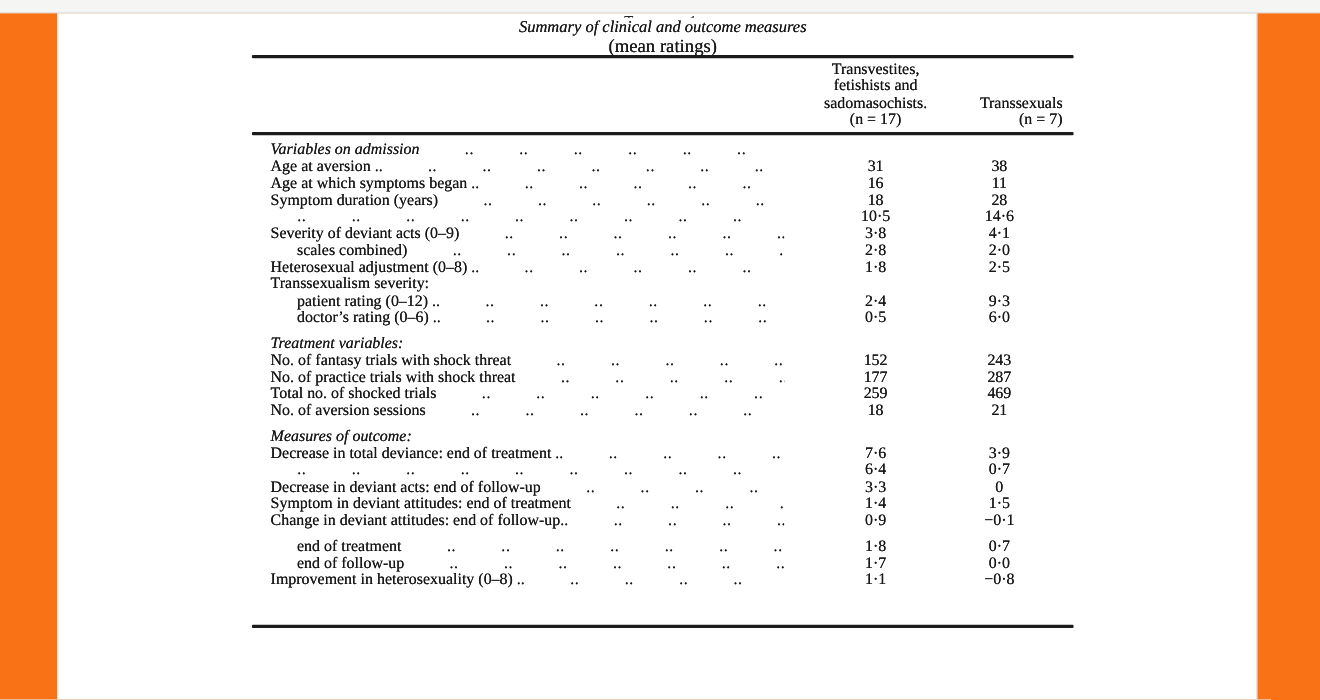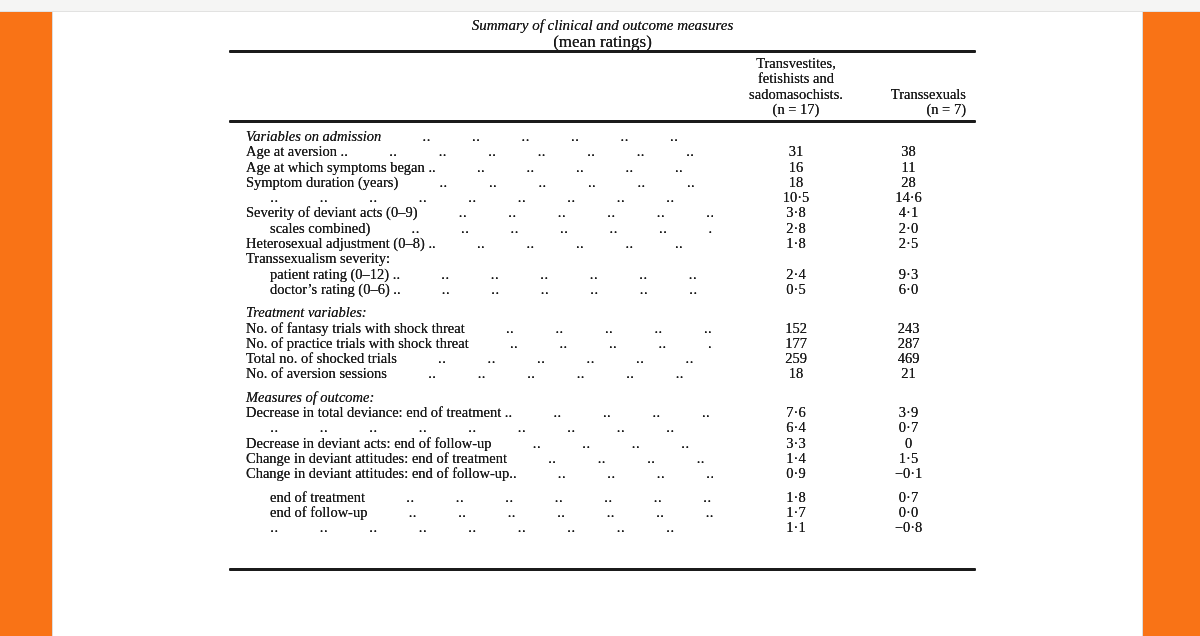--- a/index.html
+++ b/index.html
@@ -233,21 +233,21 @@
               <span class="v c1">6·4</span>
               <span class="v c2">0·7</span>
             </div>
             <div class="row">
               <span class="lab">Decrease in deviant acts: end of follow-up</span>
               <span class="lead">&nbsp;&nbsp;&nbsp;&nbsp;&nbsp;&nbsp;&nbsp;&nbsp;&nbsp;&nbsp;..&nbsp;&nbsp;&nbsp;&nbsp;&nbsp;&nbsp;&nbsp;&nbsp;&nbsp;&nbsp;..&nbsp;&nbsp;&nbsp;&nbsp;&nbsp;&nbsp;&nbsp;&nbsp;&nbsp;&nbsp;..&nbsp;&nbsp;&nbsp;&nbsp;&nbsp;&nbsp;&nbsp;&nbsp;&nbsp;&nbsp;..&nbsp;&nbsp;&nbsp;&nbsp;&nbsp;&nbsp;&nbsp;&nbsp;&nbsp;&nbsp;..&nbsp;&nbsp;&nbsp;&nbsp;&nbsp;&nbsp;&nbsp;&nbsp;&nbsp;&nbsp;..&nbsp;&nbsp;&nbsp;&nbsp;&nbsp;&nbsp;&nbsp;&nbsp;&nbsp;&nbsp;..&nbsp;&nbsp;&nbsp;&nbsp;&nbsp;&nbsp;&nbsp;&nbsp;&nbsp;&nbsp;..&nbsp;&nbsp;&nbsp;&nbsp;&nbsp;&nbsp;&nbsp;&nbsp;&nbsp;&nbsp;..&nbsp;&nbsp;&nbsp;&nbsp;&nbsp;&nbsp;&nbsp;&nbsp;&nbsp;&nbsp;..&nbsp;&nbsp;&nbsp;&nbsp;&nbsp;&nbsp;&nbsp;&nbsp;&nbsp;&nbsp;..&nbsp;&nbsp;&nbsp;&nbsp;&nbsp;&nbsp;&nbsp;&nbsp;&nbsp;&nbsp;..&nbsp;&nbsp;&nbsp;&nbsp;&nbsp;&nbsp;&nbsp;&nbsp;&nbsp;&nbsp;..&nbsp;&nbsp;&nbsp;&nbsp;&nbsp;&nbsp;&nbsp;&nbsp;&nbsp;&nbsp;..&nbsp;&nbsp;&nbsp;&nbsp;&nbsp;&nbsp;&nbsp;&nbsp;&nbsp;&nbsp;..&nbsp;&nbsp;&nbsp;&nbsp;&nbsp;&nbsp;&nbsp;&nbsp;&nbsp;&nbsp;..&nbsp;&nbsp;&nbsp;&nbsp;&nbsp;&nbsp;&nbsp;&nbsp;&nbsp;&nbsp;..&nbsp;&nbsp;&nbsp;&nbsp;&nbsp;&nbsp;&nbsp;&nbsp;&nbsp;&nbsp;..&nbsp;&nbsp;&nbsp;&nbsp;&nbsp;&nbsp;&nbsp;&nbsp;&nbsp;&nbsp;..&nbsp;&nbsp;&nbsp;&nbsp;&nbsp;&nbsp;&nbsp;&nbsp;&nbsp;&nbsp;..&nbsp;&nbsp;&nbsp;&nbsp;&nbsp;&nbsp;&nbsp;&nbsp;&nbsp;&nbsp;..&nbsp;&nbsp;&nbsp;&nbsp;&nbsp;&nbsp;&nbsp;&nbsp;&nbsp;&nbsp;..&nbsp;&nbsp;&nbsp;&nbsp;&nbsp;&nbsp;&nbsp;&nbsp;&nbsp;&nbsp;..&nbsp;&nbsp;&nbsp;&nbsp;&nbsp;&nbsp;&nbsp;&nbsp;&nbsp;&nbsp;..&nbsp;&nbsp;&nbsp;&nbsp;&nbsp;&nbsp;&nbsp;&nbsp;&nbsp;&nbsp;..</span>
               <span class="v c1">3·3</span>
               <span class="v c2">0</span>
             </div>
             <div class="row">
-              <span class="lab">Change in deviant attitudes: end of treatment</span>
+              <span class="lab">Symptom in deviant attitudes: end of treatment</span>
               <span class="lead">&nbsp;&nbsp;&nbsp;&nbsp;&nbsp;&nbsp;&nbsp;&nbsp;&nbsp;&nbsp;..&nbsp;&nbsp;&nbsp;&nbsp;&nbsp;&nbsp;&nbsp;&nbsp;&nbsp;&nbsp;..&nbsp;&nbsp;&nbsp;&nbsp;&nbsp;&nbsp;&nbsp;&nbsp;&nbsp;&nbsp;..&nbsp;&nbsp;&nbsp;&nbsp;&nbsp;&nbsp;&nbsp;&nbsp;&nbsp;&nbsp;..&nbsp;&nbsp;&nbsp;&nbsp;&nbsp;&nbsp;&nbsp;&nbsp;&nbsp;&nbsp;..&nbsp;&nbsp;&nbsp;&nbsp;&nbsp;&nbsp;&nbsp;&nbsp;&nbsp;&nbsp;..&nbsp;&nbsp;&nbsp;&nbsp;&nbsp;&nbsp;&nbsp;&nbsp;&nbsp;&nbsp;..&nbsp;&nbsp;&nbsp;&nbsp;&nbsp;&nbsp;&nbsp;&nbsp;&nbsp;&nbsp;..&nbsp;&nbsp;&nbsp;&nbsp;&nbsp;&nbsp;&nbsp;&nbsp;&nbsp;&nbsp;..&nbsp;&nbsp;&nbsp;&nbsp;&nbsp;&nbsp;&nbsp;&nbsp;&nbsp;&nbsp;..&nbsp;&nbsp;&nbsp;&nbsp;&nbsp;&nbsp;&nbsp;&nbsp;&nbsp;&nbsp;..&nbsp;&nbsp;&nbsp;&nbsp;&nbsp;&nbsp;&nbsp;&nbsp;&nbsp;&nbsp;..&nbsp;&nbsp;&nbsp;&nbsp;&nbsp;&nbsp;&nbsp;&nbsp;&nbsp;&nbsp;..&nbsp;&nbsp;&nbsp;&nbsp;&nbsp;&nbsp;&nbsp;&nbsp;&nbsp;&nbsp;..&nbsp;&nbsp;&nbsp;&nbsp;&nbsp;&nbsp;&nbsp;&nbsp;&nbsp;&nbsp;..&nbsp;&nbsp;&nbsp;&nbsp;&nbsp;&nbsp;&nbsp;&nbsp;&nbsp;&nbsp;..&nbsp;&nbsp;&nbsp;&nbsp;&nbsp;&nbsp;&nbsp;&nbsp;&nbsp;&nbsp;..&nbsp;&nbsp;&nbsp;&nbsp;&nbsp;&nbsp;&nbsp;&nbsp;&nbsp;&nbsp;..&nbsp;&nbsp;&nbsp;&nbsp;&nbsp;&nbsp;&nbsp;&nbsp;&nbsp;&nbsp;..&nbsp;&nbsp;&nbsp;&nbsp;&nbsp;&nbsp;&nbsp;&nbsp;&nbsp;&nbsp;..&nbsp;&nbsp;&nbsp;&nbsp;&nbsp;&nbsp;&nbsp;&nbsp;&nbsp;&nbsp;..&nbsp;&nbsp;&nbsp;&nbsp;&nbsp;&nbsp;&nbsp;&nbsp;&nbsp;&nbsp;..&nbsp;&nbsp;&nbsp;&nbsp;&nbsp;&nbsp;&nbsp;&nbsp;&nbsp;&nbsp;..&nbsp;&nbsp;&nbsp;&nbsp;&nbsp;&nbsp;&nbsp;&nbsp;&nbsp;&nbsp;..&nbsp;&nbsp;&nbsp;&nbsp;&nbsp;&nbsp;&nbsp;&nbsp;&nbsp;&nbsp;..</span>
               <span class="v c1">1·4</span>
               <span class="v c2">1·5</span>
             </div>
             <div class="row">
               <span class="lab">Change in deviant attitudes: end of follow-up..</span>
               <span class="lead">&nbsp;&nbsp;&nbsp;&nbsp;&nbsp;&nbsp;&nbsp;&nbsp;&nbsp;&nbsp;..&nbsp;&nbsp;&nbsp;&nbsp;&nbsp;&nbsp;&nbsp;&nbsp;&nbsp;&nbsp;..&nbsp;&nbsp;&nbsp;&nbsp;&nbsp;&nbsp;&nbsp;&nbsp;&nbsp;&nbsp;..&nbsp;&nbsp;&nbsp;&nbsp;&nbsp;&nbsp;&nbsp;&nbsp;&nbsp;&nbsp;..&nbsp;&nbsp;&nbsp;&nbsp;&nbsp;&nbsp;&nbsp;&nbsp;&nbsp;&nbsp;..&nbsp;&nbsp;&nbsp;&nbsp;&nbsp;&nbsp;&nbsp;&nbsp;&nbsp;&nbsp;..&nbsp;&nbsp;&nbsp;&nbsp;&nbsp;&nbsp;&nbsp;&nbsp;&nbsp;&nbsp;..&nbsp;&nbsp;&nbsp;&nbsp;&nbsp;&nbsp;&nbsp;&nbsp;&nbsp;&nbsp;..&nbsp;&nbsp;&nbsp;&nbsp;&nbsp;&nbsp;&nbsp;&nbsp;&nbsp;&nbsp;..&nbsp;&nbsp;&nbsp;&nbsp;&nbsp;&nbsp;&nbsp;&nbsp;&nbsp;&nbsp;..&nbsp;&nbsp;&nbsp;&nbsp;&nbsp;&nbsp;&nbsp;&nbsp;&nbsp;&nbsp;..&nbsp;&nbsp;&nbsp;&nbsp;&nbsp;&nbsp;&nbsp;&nbsp;&nbsp;&nbsp;..&nbsp;&nbsp;&nbsp;&nbsp;&nbsp;&nbsp;&nbsp;&nbsp;&nbsp;&nbsp;..&nbsp;&nbsp;&nbsp;&nbsp;&nbsp;&nbsp;&nbsp;&nbsp;&nbsp;&nbsp;..&nbsp;&nbsp;&nbsp;&nbsp;&nbsp;&nbsp;&nbsp;&nbsp;&nbsp;&nbsp;..&nbsp;&nbsp;&nbsp;&nbsp;&nbsp;&nbsp;&nbsp;&nbsp;&nbsp;&nbsp;..&nbsp;&nbsp;&nbsp;&nbsp;&nbsp;&nbsp;&nbsp;&nbsp;&nbsp;&nbsp;..&nbsp;&nbsp;&nbsp;&nbsp;&nbsp;&nbsp;&nbsp;&nbsp;&nbsp;&nbsp;..&nbsp;&nbsp;&nbsp;&nbsp;&nbsp;&nbsp;&nbsp;&nbsp;&nbsp;&nbsp;..&nbsp;&nbsp;&nbsp;&nbsp;&nbsp;&nbsp;&nbsp;&nbsp;&nbsp;&nbsp;..&nbsp;&nbsp;&nbsp;&nbsp;&nbsp;&nbsp;&nbsp;&nbsp;&nbsp;&nbsp;..&nbsp;&nbsp;&nbsp;&nbsp;&nbsp;&nbsp;&nbsp;&nbsp;&nbsp;&nbsp;..&nbsp;&nbsp;&nbsp;&nbsp;&nbsp;&nbsp;&nbsp;&nbsp;&nbsp;&nbsp;..&nbsp;&nbsp;&nbsp;&nbsp;&nbsp;&nbsp;&nbsp;&nbsp;&nbsp;&nbsp;..&nbsp;&nbsp;&nbsp;&nbsp;&nbsp;&nbsp;&nbsp;&nbsp;&nbsp;&nbsp;..</span>
               <span class="v c1">0·9</span>
               <span class="v c2">−0·1</span>
             </div>
@@ -259,20 +259,21 @@
               <span class="v c1">1·8</span>
               <span class="v c2">0·7</span>
             </div>
             <div class="row indent">
               <span class="lab">end of follow-up</span>
               <span class="lead">&nbsp;&nbsp;&nbsp;&nbsp;&nbsp;&nbsp;&nbsp;&nbsp;&nbsp;&nbsp;..&nbsp;&nbsp;&nbsp;&nbsp;&nbsp;&nbsp;&nbsp;&nbsp;&nbsp;&nbsp;..&nbsp;&nbsp;&nbsp;&nbsp;&nbsp;&nbsp;&nbsp;&nbsp;&nbsp;&nbsp;..&nbsp;&nbsp;&nbsp;&nbsp;&nbsp;&nbsp;&nbsp;&nbsp;&nbsp;&nbsp;..&nbsp;&nbsp;&nbsp;&nbsp;&nbsp;&nbsp;&nbsp;&nbsp;&nbsp;&nbsp;..&nbsp;&nbsp;&nbsp;&nbsp;&nbsp;&nbsp;&nbsp;&nbsp;&nbsp;&nbsp;..&nbsp;&nbsp;&nbsp;&nbsp;&nbsp;&nbsp;&nbsp;&nbsp;&nbsp;&nbsp;..&nbsp;&nbsp;&nbsp;&nbsp;&nbsp;&nbsp;&nbsp;&nbsp;&nbsp;&nbsp;..&nbsp;&nbsp;&nbsp;&nbsp;&nbsp;&nbsp;&nbsp;&nbsp;&nbsp;&nbsp;..&nbsp;&nbsp;&nbsp;&nbsp;&nbsp;&nbsp;&nbsp;&nbsp;&nbsp;&nbsp;..&nbsp;&nbsp;&nbsp;&nbsp;&nbsp;&nbsp;&nbsp;&nbsp;&nbsp;&nbsp;..&nbsp;&nbsp;&nbsp;&nbsp;&nbsp;&nbsp;&nbsp;&nbsp;&nbsp;&nbsp;..&nbsp;&nbsp;&nbsp;&nbsp;&nbsp;&nbsp;&nbsp;&nbsp;&nbsp;&nbsp;..&nbsp;&nbsp;&nbsp;&nbsp;&nbsp;&nbsp;&nbsp;&nbsp;&nbsp;&nbsp;..&nbsp;&nbsp;&nbsp;&nbsp;&nbsp;&nbsp;&nbsp;&nbsp;&nbsp;&nbsp;..&nbsp;&nbsp;&nbsp;&nbsp;&nbsp;&nbsp;&nbsp;&nbsp;&nbsp;&nbsp;..&nbsp;&nbsp;&nbsp;&nbsp;&nbsp;&nbsp;&nbsp;&nbsp;&nbsp;&nbsp;..&nbsp;&nbsp;&nbsp;&nbsp;&nbsp;&nbsp;&nbsp;&nbsp;&nbsp;&nbsp;..&nbsp;&nbsp;&nbsp;&nbsp;&nbsp;&nbsp;&nbsp;&nbsp;&nbsp;&nbsp;..&nbsp;&nbsp;&nbsp;&nbsp;&nbsp;&nbsp;&nbsp;&nbsp;&nbsp;&nbsp;..&nbsp;&nbsp;&nbsp;&nbsp;&nbsp;&nbsp;&nbsp;&nbsp;&nbsp;&nbsp;..&nbsp;&nbsp;&nbsp;&nbsp;&nbsp;&nbsp;&nbsp;&nbsp;&nbsp;&nbsp;..&nbsp;&nbsp;&nbsp;&nbsp;&nbsp;&nbsp;&nbsp;&nbsp;&nbsp;&nbsp;..&nbsp;&nbsp;&nbsp;&nbsp;&nbsp;&nbsp;&nbsp;&nbsp;&nbsp;&nbsp;..&nbsp;&nbsp;&nbsp;&nbsp;&nbsp;&nbsp;&nbsp;&nbsp;&nbsp;&nbsp;..</span>
               <span class="v c1">1·7</span>
               <span class="v c2">0·0</span>
             </div>
             <div class="row">
+              <span class="lab">Improvement in heterosexuality (0–8) ..</span>
               <span class="lead">&nbsp;&nbsp;&nbsp;&nbsp;&nbsp;&nbsp;&nbsp;&nbsp;&nbsp;&nbsp;..&nbsp;&nbsp;&nbsp;&nbsp;&nbsp;&nbsp;&nbsp;&nbsp;&nbsp;&nbsp;..&nbsp;&nbsp;&nbsp;&nbsp;&nbsp;&nbsp;&nbsp;&nbsp;&nbsp;&nbsp;..&nbsp;&nbsp;&nbsp;&nbsp;&nbsp;&nbsp;&nbsp;&nbsp;&nbsp;&nbsp;..&nbsp;&nbsp;&nbsp;&nbsp;&nbsp;&nbsp;&nbsp;&nbsp;&nbsp;&nbsp;..&nbsp;&nbsp;&nbsp;&nbsp;&nbsp;&nbsp;&nbsp;&nbsp;&nbsp;&nbsp;..&nbsp;&nbsp;&nbsp;&nbsp;&nbsp;&nbsp;&nbsp;&nbsp;&nbsp;&nbsp;..&nbsp;&nbsp;&nbsp;&nbsp;&nbsp;&nbsp;&nbsp;&nbsp;&nbsp;&nbsp;..&nbsp;&nbsp;&nbsp;&nbsp;&nbsp;&nbsp;&nbsp;&nbsp;&nbsp;&nbsp;..&nbsp;&nbsp;&nbsp;&nbsp;&nbsp;&nbsp;&nbsp;&nbsp;&nbsp;&nbsp;..&nbsp;&nbsp;&nbsp;&nbsp;&nbsp;&nbsp;&nbsp;&nbsp;&nbsp;&nbsp;..&nbsp;&nbsp;&nbsp;&nbsp;&nbsp;&nbsp;&nbsp;&nbsp;&nbsp;&nbsp;..&nbsp;&nbsp;&nbsp;&nbsp;&nbsp;&nbsp;&nbsp;&nbsp;&nbsp;&nbsp;..&nbsp;&nbsp;&nbsp;&nbsp;&nbsp;&nbsp;&nbsp;&nbsp;&nbsp;&nbsp;..&nbsp;&nbsp;&nbsp;&nbsp;&nbsp;&nbsp;&nbsp;&nbsp;&nbsp;&nbsp;..&nbsp;&nbsp;&nbsp;&nbsp;&nbsp;&nbsp;&nbsp;&nbsp;&nbsp;&nbsp;..&nbsp;&nbsp;&nbsp;&nbsp;&nbsp;&nbsp;&nbsp;&nbsp;&nbsp;&nbsp;..&nbsp;&nbsp;&nbsp;&nbsp;&nbsp;&nbsp;&nbsp;&nbsp;&nbsp;&nbsp;..&nbsp;&nbsp;&nbsp;&nbsp;&nbsp;&nbsp;&nbsp;&nbsp;&nbsp;&nbsp;..&nbsp;&nbsp;&nbsp;&nbsp;&nbsp;&nbsp;&nbsp;&nbsp;&nbsp;&nbsp;..&nbsp;&nbsp;&nbsp;&nbsp;&nbsp;&nbsp;&nbsp;&nbsp;&nbsp;&nbsp;..&nbsp;&nbsp;&nbsp;&nbsp;&nbsp;&nbsp;&nbsp;&nbsp;&nbsp;&nbsp;..&nbsp;&nbsp;&nbsp;&nbsp;&nbsp;&nbsp;&nbsp;&nbsp;&nbsp;&nbsp;..&nbsp;&nbsp;&nbsp;&nbsp;&nbsp;&nbsp;&nbsp;&nbsp;&nbsp;&nbsp;..&nbsp;&nbsp;&nbsp;&nbsp;&nbsp;&nbsp;&nbsp;&nbsp;&nbsp;&nbsp;..</span>
               <span class="v c1">1·1</span>
               <span class="v c2">−0·8</span>
             </div>
           </div>
         </div>
 
       <div class="rule rule-bottom"></div>
     </div>
   </div>

